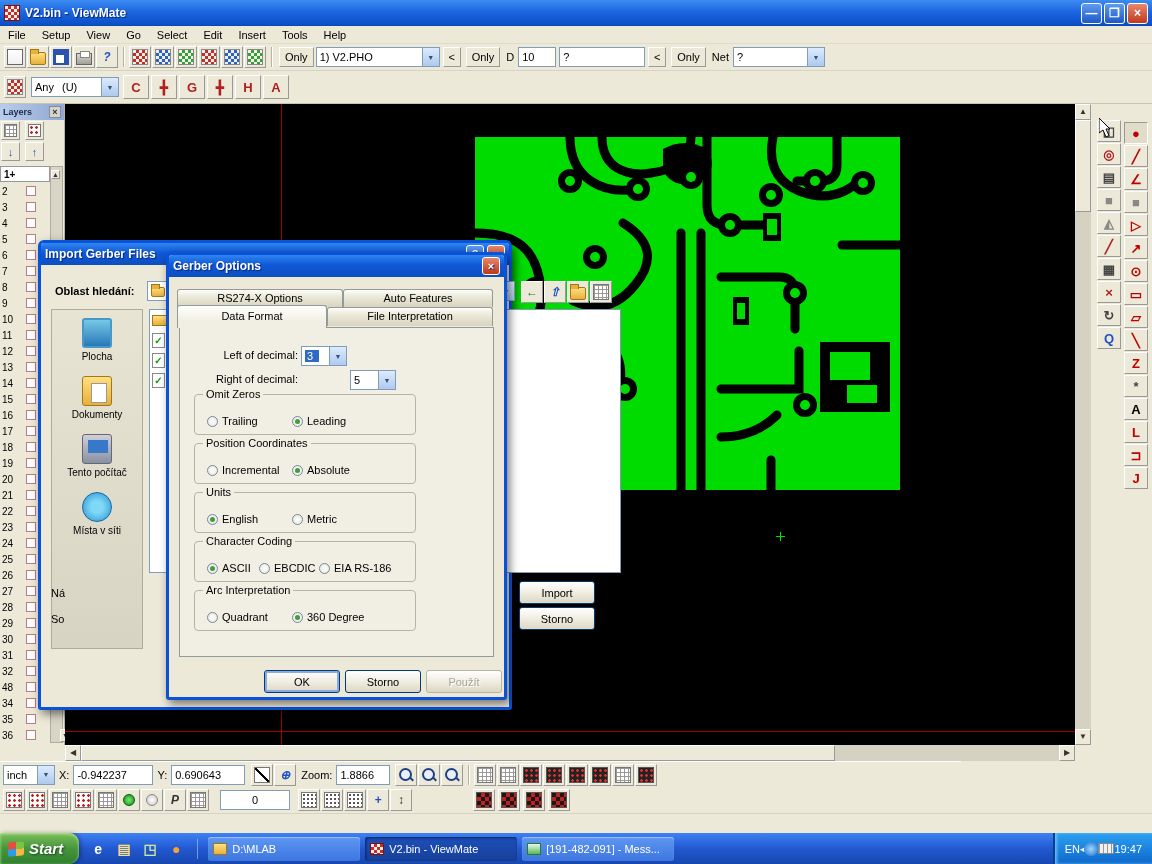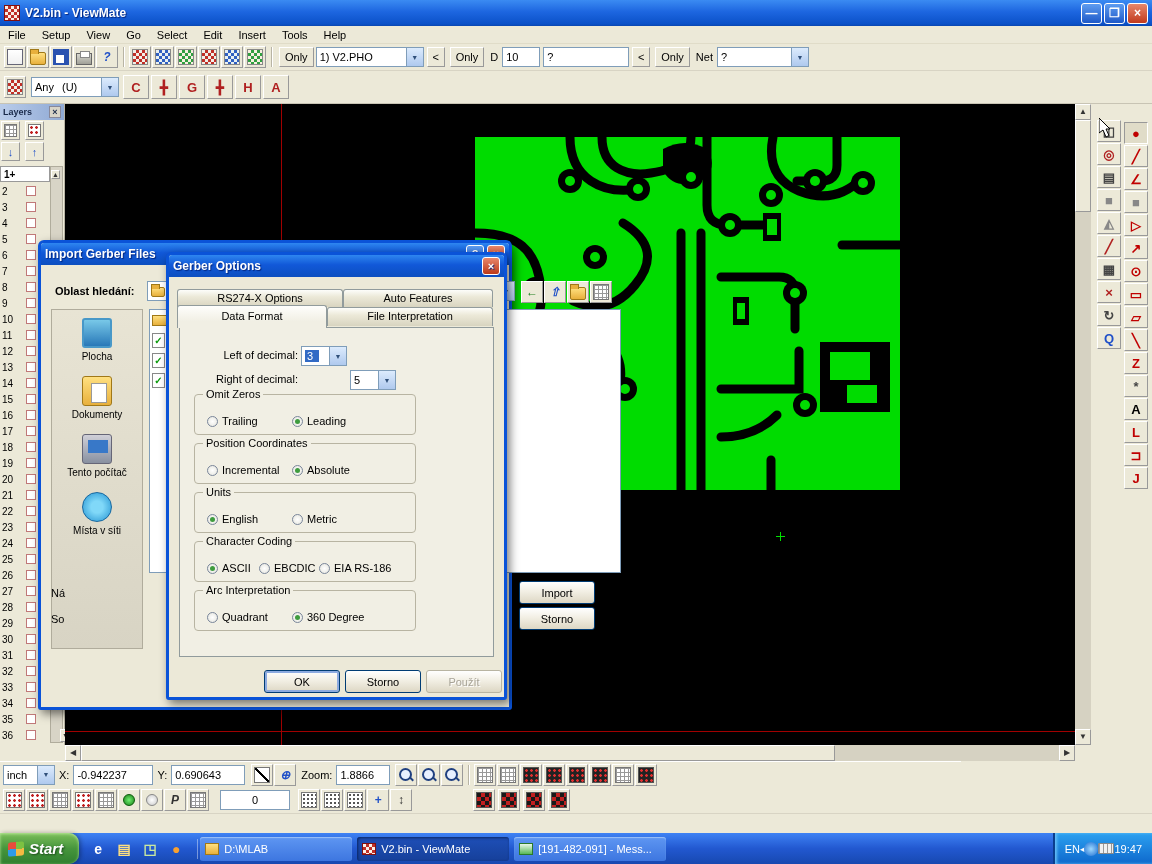--- a/index.html
+++ b/index.html
@@ -83,21 +83,21 @@
 .status1{left:0;top:761px;width:961px;height:26px;border-top:1px solid #fff;display:flex;align-items:center;padding-left:3px;background:#ECE9D8;}
 .status2{left:0;top:787px;width:1152px;height:26px;display:flex;align-items:center;padding-left:3px;background:#ECE9D8;}
 .graystrip{left:0;top:813px;width:1152px;height:20px;background:#ECE9D8;border-top:1px solid #D8D4C4;}
 
 .taskbar{left:0;top:833px;width:1152px;height:31px;background:linear-gradient(180deg,#3E82F4 0%,#2258D0 50%,#1748B0 100%);display:flex;align-items:center;}
 .start{height:31px;background:linear-gradient(#7CBF5A,#46953C 50%,#2F7F2F);border-radius:0 10px 10px 0;box-shadow:inset 0 1px 3px #B8E89A,2px 0 4px rgba(0,0,0,.3);color:#fff;font-style:italic;font-weight:bold;font-size:15px;display:flex;align-items:center;gap:5px;padding:0 16px 0 8px;text-shadow:1px 1px 2px #1A4A1A;}
 .flag{width:16px;height:14px;border-radius:2px;background:conic-gradient(#7CC142 0 25%,#F4B942 25% 50%,#2E9BE8 50% 75%,#E84C3C 75% 100%);transform:skewY(-5deg);}
 .qlaunch{display:flex;align-items:center;gap:8px;padding:0 10px;}
 .qico{width:18px;height:18px;display:flex;align-items:center;justify-content:center;}
 .qsep{width:1px;height:20px;background:rgba(255,255,255,.4);margin:0 2px;}
-#tasks{display:flex;gap:5px;}
+#tasks{display:flex;gap:5px;margin-left:8px;}
 .task{width:152px;height:24px;border-radius:3px;background:linear-gradient(#5E96F2,#3D76E0);box-shadow:inset 0 1px 1px #9CC0F8;color:#fff;display:flex;align-items:center;gap:5px;padding:0 5px;white-space:nowrap;overflow:hidden;}
 .task.active{background:linear-gradient(#1E4FB8,#16409A);box-shadow:inset 1px 1px 3px #0A2560;}
 .tico{width:14px;height:12px;flex:none;}
 .folder-icon{background:linear-gradient(#FFE080,#E8B03C);border:1px solid #A07818;}
 .viewmate-icon{background:repeating-conic-gradient(#C03028 0 25%,#F8F0E8 0 50%) 0 0/6px 6px;border:1px solid #801010;}
 .message-icon{background:linear-gradient(#E8F8E8,#58B858);border:1px solid #2A7A2A;}
 .tlabel{overflow:hidden;text-overflow:ellipsis;}
 .tray{margin-left:auto;height:31px;background:linear-gradient(180deg,#2BA0F0,#0E68CC);border-left:2px solid #0A3E8E;box-shadow:inset 2px 0 3px #66C0F8;display:flex;align-items:center;padding:0 10px;color:#fff;}
 .trico{width:14px;height:14px;border-radius:50%;background:radial-gradient(#9CD8FF,#1A6AD0);}
 .kbdico{width:16px;height:11px;background:#F0F0F0;border:1px solid #888;border-radius:1px;background-image:repeating-linear-gradient(90deg,#999 0 1px,transparent 1px 4px);}
@@ -203,21 +203,21 @@
       </span>
       <span class="tbtn">
         <i class="ig ig-pix2"></i>
       </span>
       <span class="tbtn">
         <i class="ig ig-pix3"></i>
       </span>
     </span>
   <span class="vsep"></span>
   <span class="flatbtn">Only</span>
-  <span class="combo" style="width:108px">
+  <span class="combo" style="width:124px">
     <span>1) V2.PHO</span>
     <span class="cbtn">▼</span>
   </span>
   <button class="smallbtn">&lt;</button>
   <span class="flatbtn">Only</span>
   <span class="tlab">D</span>
   <span class="field" style="width:38px">10</span>
   <span class="field" style="width:86px;margin-left:3px">?</span>
   <button class="smallbtn">&lt;</button>
   <span class="flatbtn">Only</span>
@@ -388,21 +388,21 @@
         </div>
         <div class="lrow">
           <span class="lnum">31</span>
           <span class="lsw"></span>
         </div>
         <div class="lrow">
           <span class="lnum">32</span>
           <span class="lsw"></span>
         </div>
         <div class="lrow">
-          <span class="lnum">33</span>
+          <span class="lnum">48</span>
           <span class="lsw"></span>
         </div>
         <div class="lrow">
           <span class="lnum">34</span>
           <span class="lsw"></span>
         </div>
         <div class="lrow">
           <span class="lnum">35</span>
           <span class="lsw"></span>
         </div>

